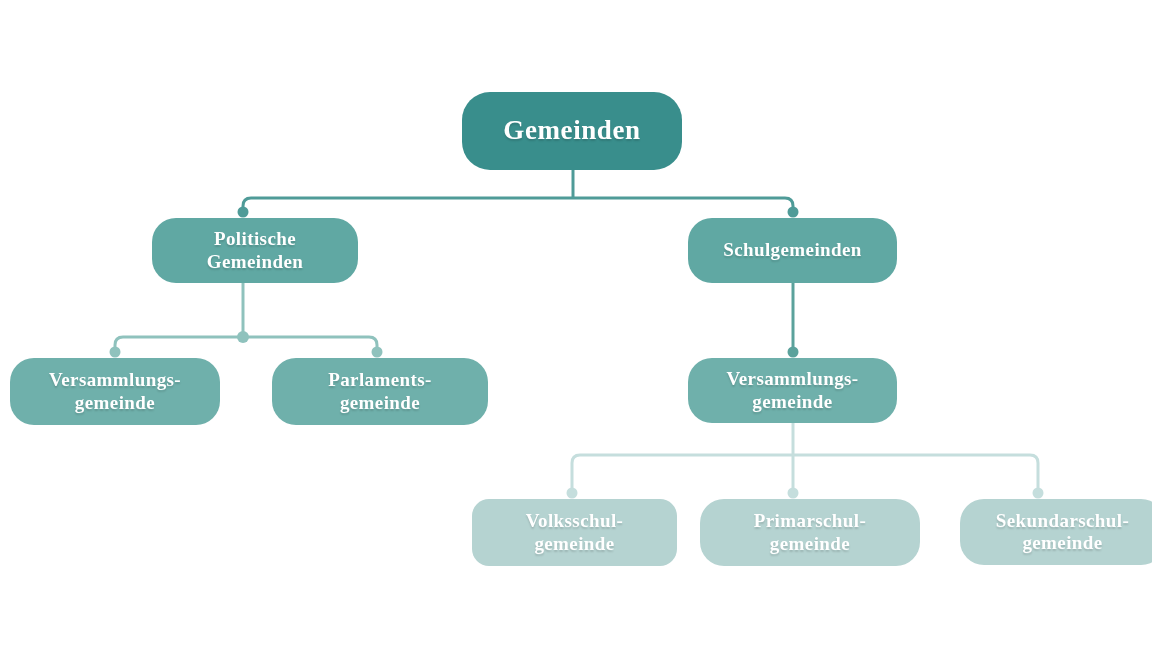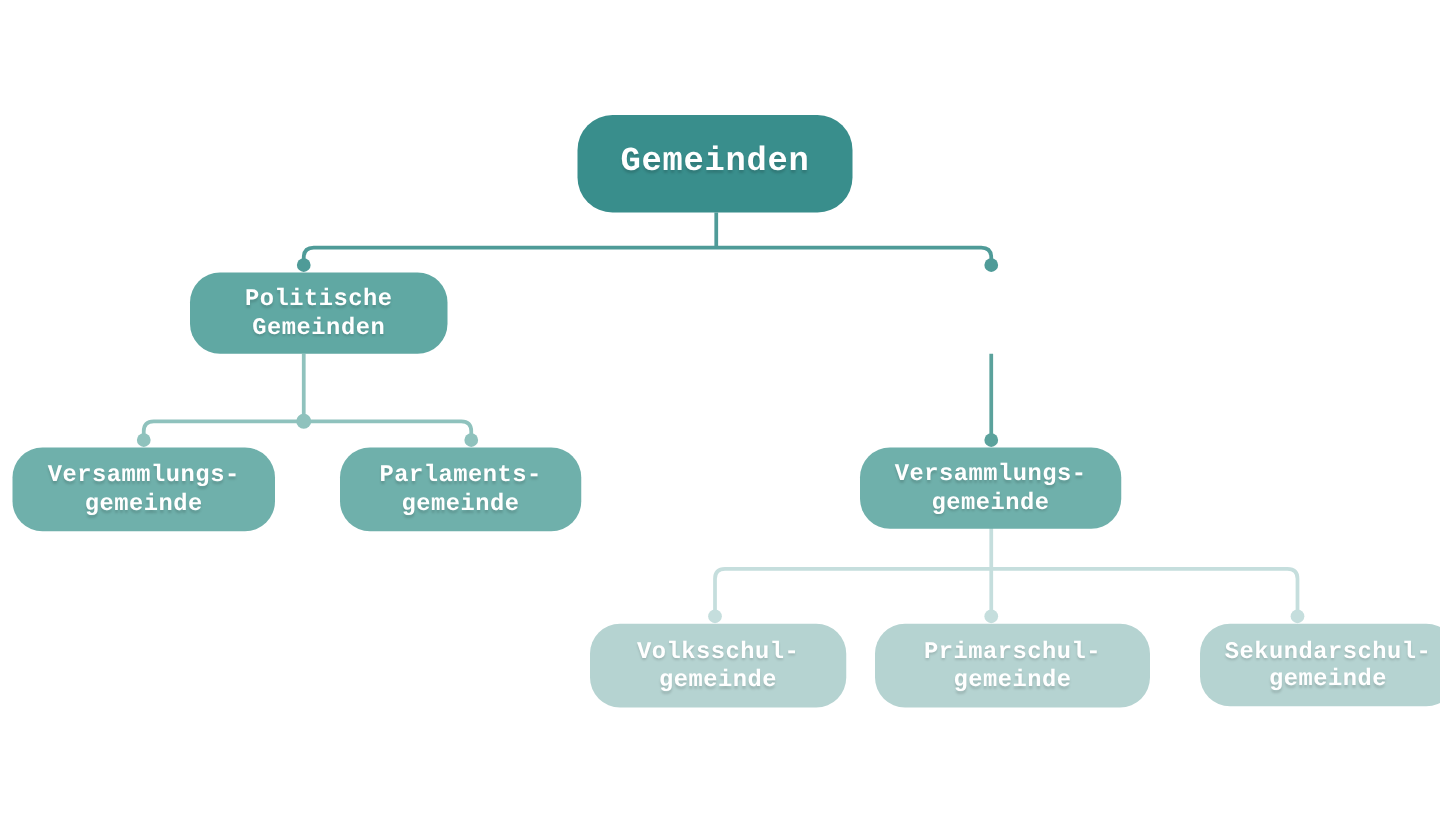--- a/index.html
+++ b/index.html
@@ -1,20 +1,20 @@
 <!DOCTYPE html>
 <html><head>
 <meta charset="utf-8">
 <style>
   html,body{margin:0;padding:0;background:#ffffff;}
   .canvas{
     position:relative;
     width:1152px;height:655px;
     background:#ffffff;
-    font-family:Liberation Mono, monospace;
+    font-family:Liberation Serif, serif;
     overflow:hidden;
   }
   .connectors{position:absolute;left:0;top:0;}
   .node{
     position:absolute;
     display:flex;align-items:center;justify-content:center;
     color:#ffffff;
     font-weight:bold;
     text-align:center;
     white-space:pre-line;
@@ -67,35 +67,38 @@
   </svg>
 
   <div class="node root" style="left: 462px; top: 92px; width: 220px; height: 78px; background-color: rgb(57, 142, 140);">
     <span>Gemeinden</span>
   </div>
 
   <div class="node mid" style="left: 152px; top: 218px; width: 206px; height: 65px; background-color: rgb(96, 168, 163);">
     <span>Politische
 Gemeinden</span>
   </div>
+  <div class="node mid" style="left: 688px; top: 218px; width: 209px; height: 65px; background-color: rgb(96, 168, 163);">
+    <span>Schulgemeinden</span>
+  </div>
 
   <div class="node mid" style="left: 10px; top: 358px; width: 210px; height: 67px; background-color: rgb(111, 176, 171);">
     <span>Versammlungs-
 gemeinde</span>
   </div>
-  <div class="node mid" style="left: 272px; top: 358px; width: 193px; height: 67px; background-color: rgb(111, 176, 171);">
+  <div class="node mid" style="left: 272px; top: 358px; width: 216px; height: 67px; background-color: rgb(111, 176, 171);">
     <span>Parlaments-
 gemeinde</span>
   </div>
   <div class="node mid" style="left: 688px; top: 358px; width: 209px; height: 65px; background-color: rgb(111, 176, 171);">
     <span>Versammlungs-
 gemeinde</span>
   </div>
 
-  <div class="node mid" style="left: 472px; top: 499px; width: 205px; height: 67px; background-color: rgb(181, 211, 209);">
+  <div class="node mid" style="left: 472px; top: 499px; width: 205px; height: 67px; background-color: rgb(181, 211, 209); border-radius: 17px;">
     <span>Volksschul-
 gemeinde</span>
   </div>
   <div class="node mid" style="left: 700px; top: 499px; width: 220px; height: 67px; background-color: rgb(181, 211, 209);">
     <span>Primarschul-
 gemeinde</span>
   </div>
   <div class="node mid" style="left: 935px; top: 499px; width: 205px; height: 66px; background-color: rgb(181, 211, 209); margin-left: 25px;">
     <span>Sekundarschul-
 gemeinde</span>

